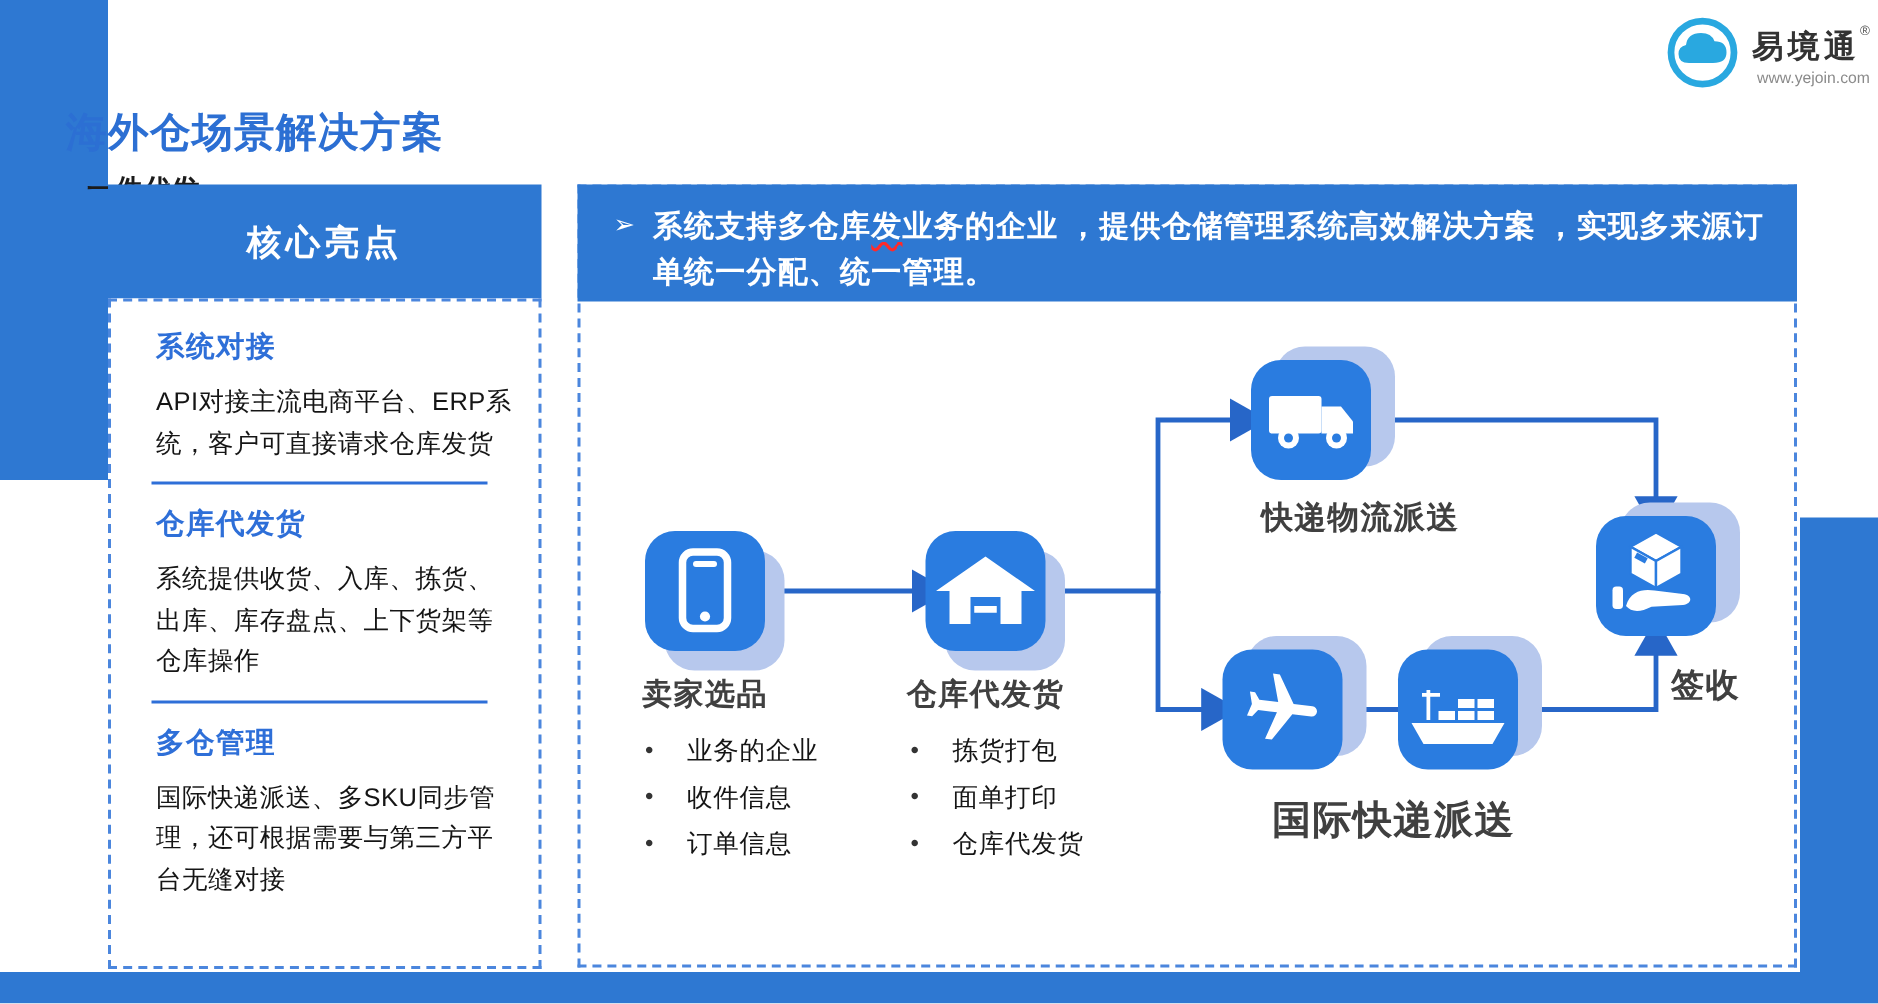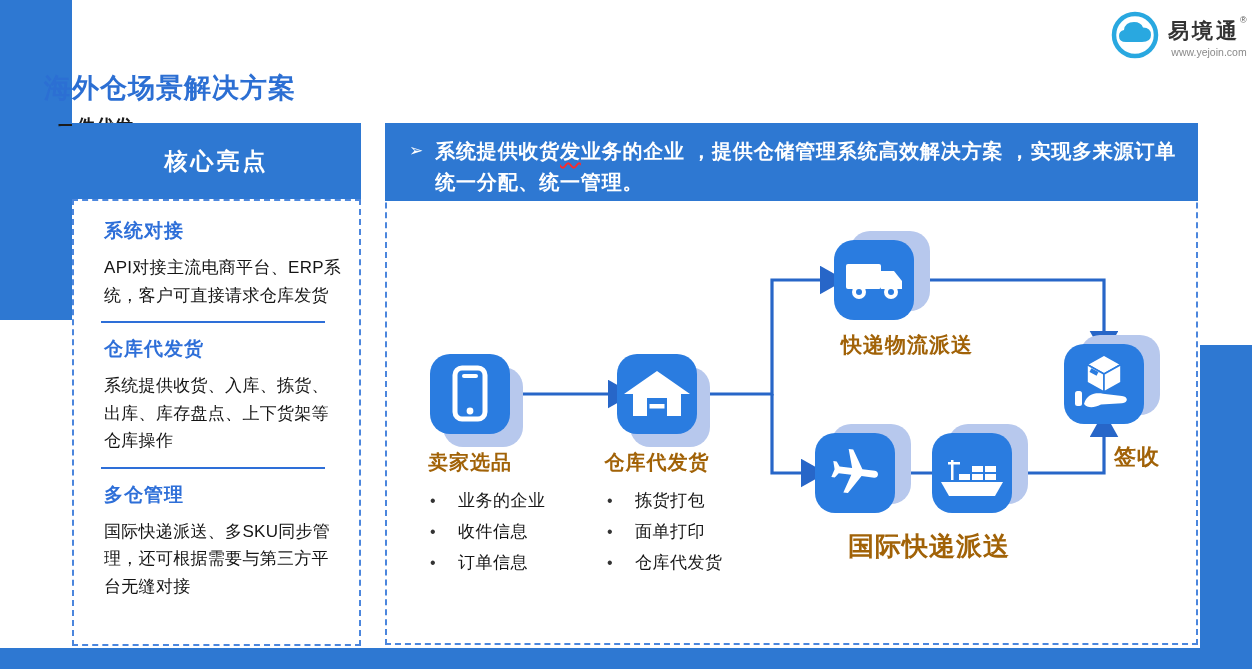--- a/index.html
+++ b/index.html
@@ -47,21 +47,21 @@
   .misspell { text-decoration:#ff2a2a wavy underline; text-underline-offset:4px; }
 
   
   .connectors { position:absolute; left:0; top:0; z-index:1; pointer-events:none; }
   .icon-wrap { position:absolute; width:80px; height:80px; z-index:2; }
   .icon-shadow { position:absolute; width:80px; height:80px; border-radius:20px; background:#b7c8ed; }
   .shadow-dr { transform:translate(13px,13px); }
   .shadow-ur { transform:translate(16px,-9px); }
   .tile { position:absolute; inset:0; background:#2a7ce0; border-radius:20px;
     display:flex; align-items:center; justify-content:center; }
-  .node-label { position:absolute; z-index:2; font-weight:bold; color:#a16207; letter-spacing:1px; }
+  .node-label { position:absolute; z-index:2; font-weight:bold; color:#404040; letter-spacing:1px; }
   .lbl-seller    { left:13px;  top:324px; width:140px; text-align:center; font-size:20px; }
   .lbl-warehouse { left:190px; top:324px; width:160px; text-align:center; font-size:20px; }
   .lbl-express   { left:410px; top:206px; width:220px; text-align:center; font-size:21px; }
   .lbl-intl      { left:432px; top:404px; width:220px; text-align:center; font-size:26px; }
   .lbl-receive   { left:727px; top:317px; width:90px;  text-align:left;   font-size:22px; }
 
   .flow-list { position:absolute; z-index:2; list-style:none; }
   .list-seller    { left:43px;  top:360px; }
   .list-warehouse { left:220px; top:360px; }
   .flow-list li { display:flex; align-items:center; height:31px; font-size:17px; color:#151515; letter-spacing:0.5px; }
@@ -114,21 +114,21 @@
     <div class="hl-section">
       <div class="sec-title">多仓管理</div>
       <div class="sec-body">国际快递派送、多SKU同步管理，还可根据需要与第三方平台无缝对接</div>
     </div>
   </div>
 
   <div class="main-panel">
 
     <div class="note-banner">
       <span class="note-marker">➢</span>
-      <div class="note-text"><span>系统提供收货</span><span class="misspell">发</span><span>业务的企业 ，提供仓储管理系统高效解决方案 ，实现多来源订单统一分配、统一管理。</span></div>
+      <div class="note-text"><span>系统支持多仓库</span><span class="misspell">发</span><span>业务的企业 ，提供仓储管理系统高效解决方案 ，实现多来源订单统一分配、统一管理。</span></div>
     </div>
 
     <svg class="connectors" width="813" height="522" viewBox="0 0 813 522">
       <defs>
         <marker id="ah" markerWidth="9" markerHeight="10" refX="1" refY="4.5" orient="auto">
           <path d="M0,0 L8,4.5 L0,9 Z" fill="#2766c8"></path>
         </marker>
       </defs>
       <g stroke="#2766c8" stroke-width="3.2" fill="none">
         <path d="M123 269 L224 269" marker-end="url(#ah)"></path>

